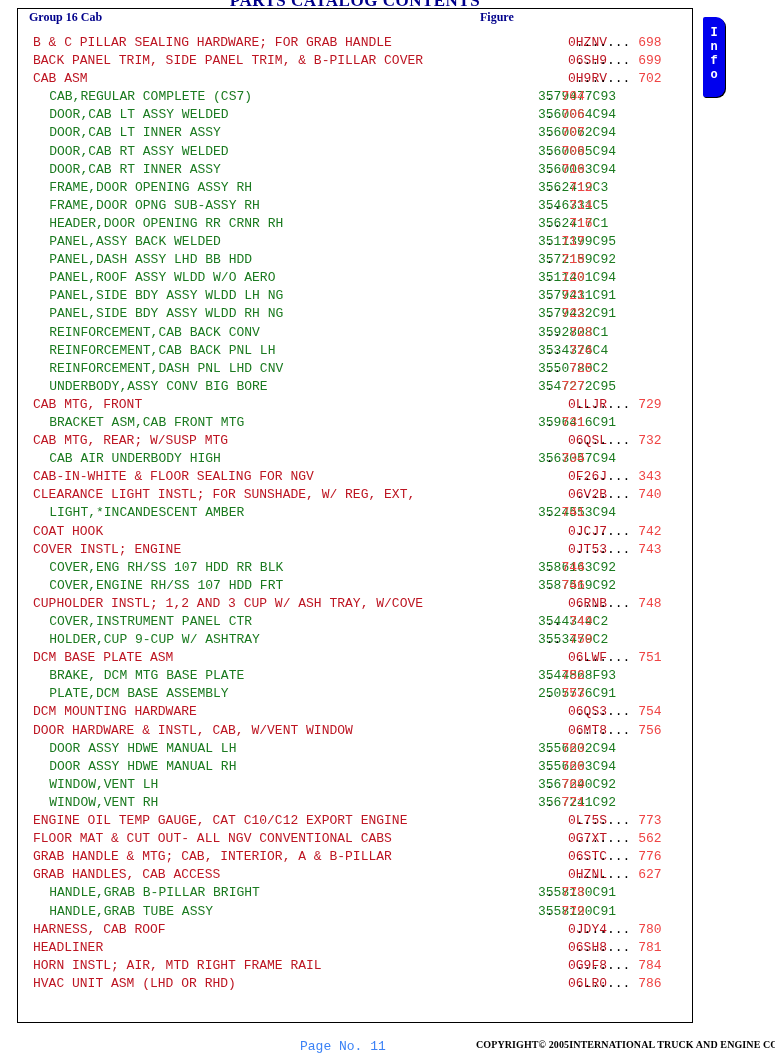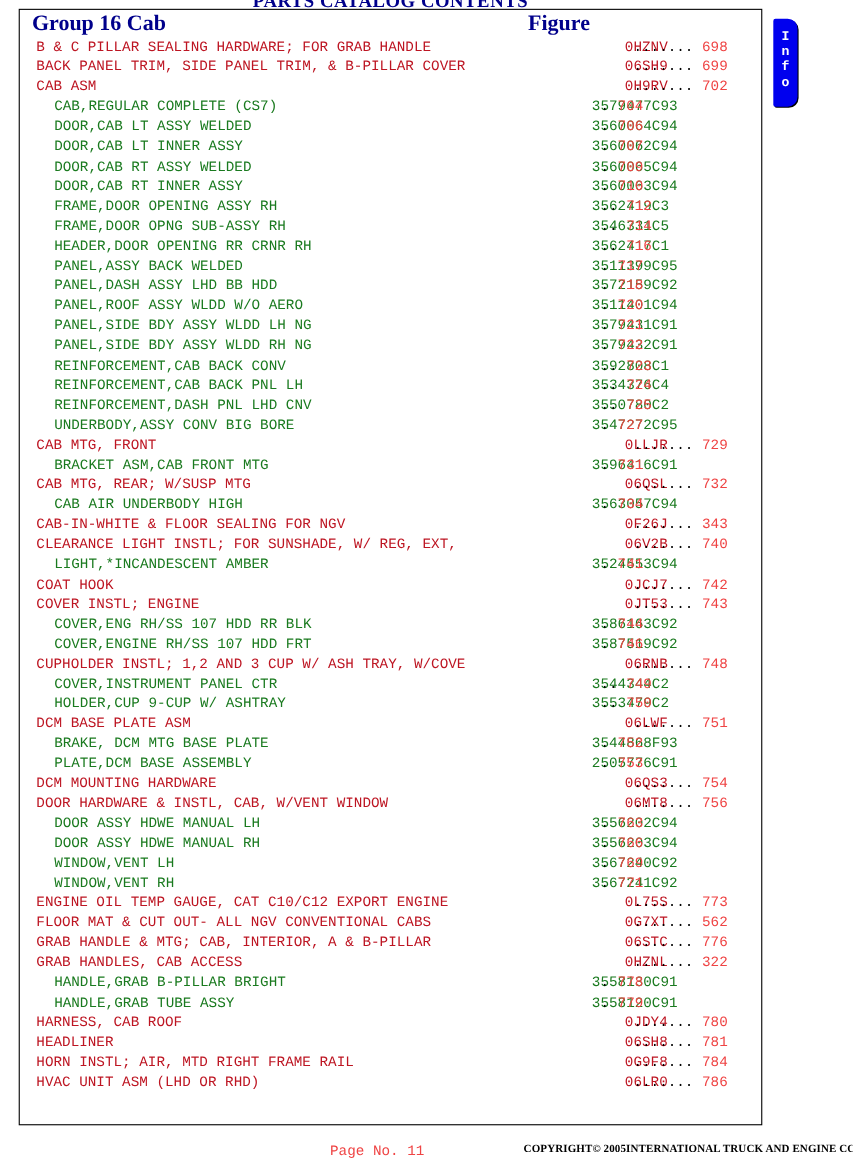--- a/index.html
+++ b/index.html
@@ -43,21 +43,21 @@
     overflow: hidden;
   }
 
   
   #col-header {
     position: relative;
     height: 22px;
     padding: 2px 10px 0 10px;
     font-family: "Liberation Serif", "DejaVu Serif", serif;
     font-weight: bold;
-    font-size: 20px;
+    font-size: 12px;
     color: #00008B;
     white-space: nowrap;
   }
   #col-header .hdr-group {
     position: absolute;
     left: 11px;
     top: 1px;
   }
   #col-header .hdr-figure {
     position: absolute;
@@ -138,21 +138,21 @@
     top: 1034px;
     width: 775px;
     height: 27px;
   }
   #page-no {
     position: absolute;
     left: 300px;
     top: 5px;
     font-family: "Liberation Mono", "DejaVu Sans Mono", monospace;
     font-size: 13px;
-    color: #ef4444;
+    color: #3b82f6;
     white-space: pre;
   }
   #copyright {
     position: absolute;
     left: 476px;
     top: 5px;
     font-family: "Liberation Serif", "DejaVu Serif", serif;
     font-weight: bold;
     font-size: 10px;
     color: #000000;
@@ -212,21 +212,21 @@
       <div class="row level1"><span class="desc">    PLATE,DCM BASE ASSEMBLY</span><span class="code">2505776C91</span><span class="lead"> . </span><span class="fig">753</span></div>
       <div class="row level0"><span class="desc">DCM MOUNTING HARDWARE</span><span class="code">06QS3</span><span class="lead"> ....... </span><span class="fig">754</span></div>
       <div class="row level0"><span class="desc">DOOR HARDWARE &amp; INSTL, CAB, W/VENT WINDOW</span><span class="code">06MT8</span><span class="lead"> ....... </span><span class="fig">756</span></div>
       <div class="row level1"><span class="desc">    DOOR ASSY HDWE MANUAL LH</span><span class="code">3556202C94</span><span class="lead"> . </span><span class="fig">763</span></div>
       <div class="row level1"><span class="desc">    DOOR ASSY HDWE MANUAL RH</span><span class="code">3556203C94</span><span class="lead"> . </span><span class="fig">766</span></div>
       <div class="row level1"><span class="desc">    WINDOW,VENT LH</span><span class="code">3567240C92</span><span class="lead"> . </span><span class="fig">769</span></div>
       <div class="row level1"><span class="desc">    WINDOW,VENT RH</span><span class="code">3567241C92</span><span class="lead"> . </span><span class="fig">771</span></div>
       <div class="row level0"><span class="desc">ENGINE OIL TEMP GAUGE, CAT C10/C12 EXPORT ENGINE</span><span class="code">0L75S</span><span class="lead"> ....... </span><span class="fig">773</span></div>
       <div class="row level0"><span class="desc">FLOOR MAT &amp; CUT OUT- ALL NGV CONVENTIONAL CABS</span><span class="code">0G7XT</span><span class="lead"> ....... </span><span class="fig">562</span></div>
       <div class="row level0"><span class="desc">GRAB HANDLE &amp; MTG; CAB, INTERIOR, A &amp; B-PILLAR</span><span class="code">06STC</span><span class="lead"> ....... </span><span class="fig">776</span></div>
-      <div class="row level0"><span class="desc">GRAB HANDLES, CAB ACCESS</span><span class="code">0HZNL</span><span class="lead"> ....... </span><span class="fig">322</span></div>
+      <div class="row level0"><span class="desc">GRAB HANDLES, CAB ACCESS</span><span class="code">0HZNL</span><span class="lead"> ....... </span><span class="fig">627</span></div>
       <div class="row level1"><span class="desc">    HANDLE,GRAB B-PILLAR BRIGHT</span><span class="code">3558130C91</span><span class="lead"> . </span><span class="fig">778</span></div>
       <div class="row level1"><span class="desc">    HANDLE,GRAB TUBE ASSY</span><span class="code">3558120C91</span><span class="lead"> . </span><span class="fig">779</span></div>
       <div class="row level0"><span class="desc">HARNESS, CAB ROOF</span><span class="code">0JDY4</span><span class="lead"> ....... </span><span class="fig">780</span></div>
       <div class="row level0"><span class="desc">HEADLINER</span><span class="code">06SH8</span><span class="lead"> ....... </span><span class="fig">781</span></div>
       <div class="row level0"><span class="desc">HORN INSTL; AIR, MTD RIGHT FRAME RAIL</span><span class="code">0G9F8</span><span class="lead"> ....... </span><span class="fig">784</span></div>
       <div class="row level0"><span class="desc">HVAC UNIT ASM (LHD OR RHD)</span><span class="code">06LR0</span><span class="lead"> ....... </span><span class="fig">786</span></div>
     </div>
 
 </div>
 

